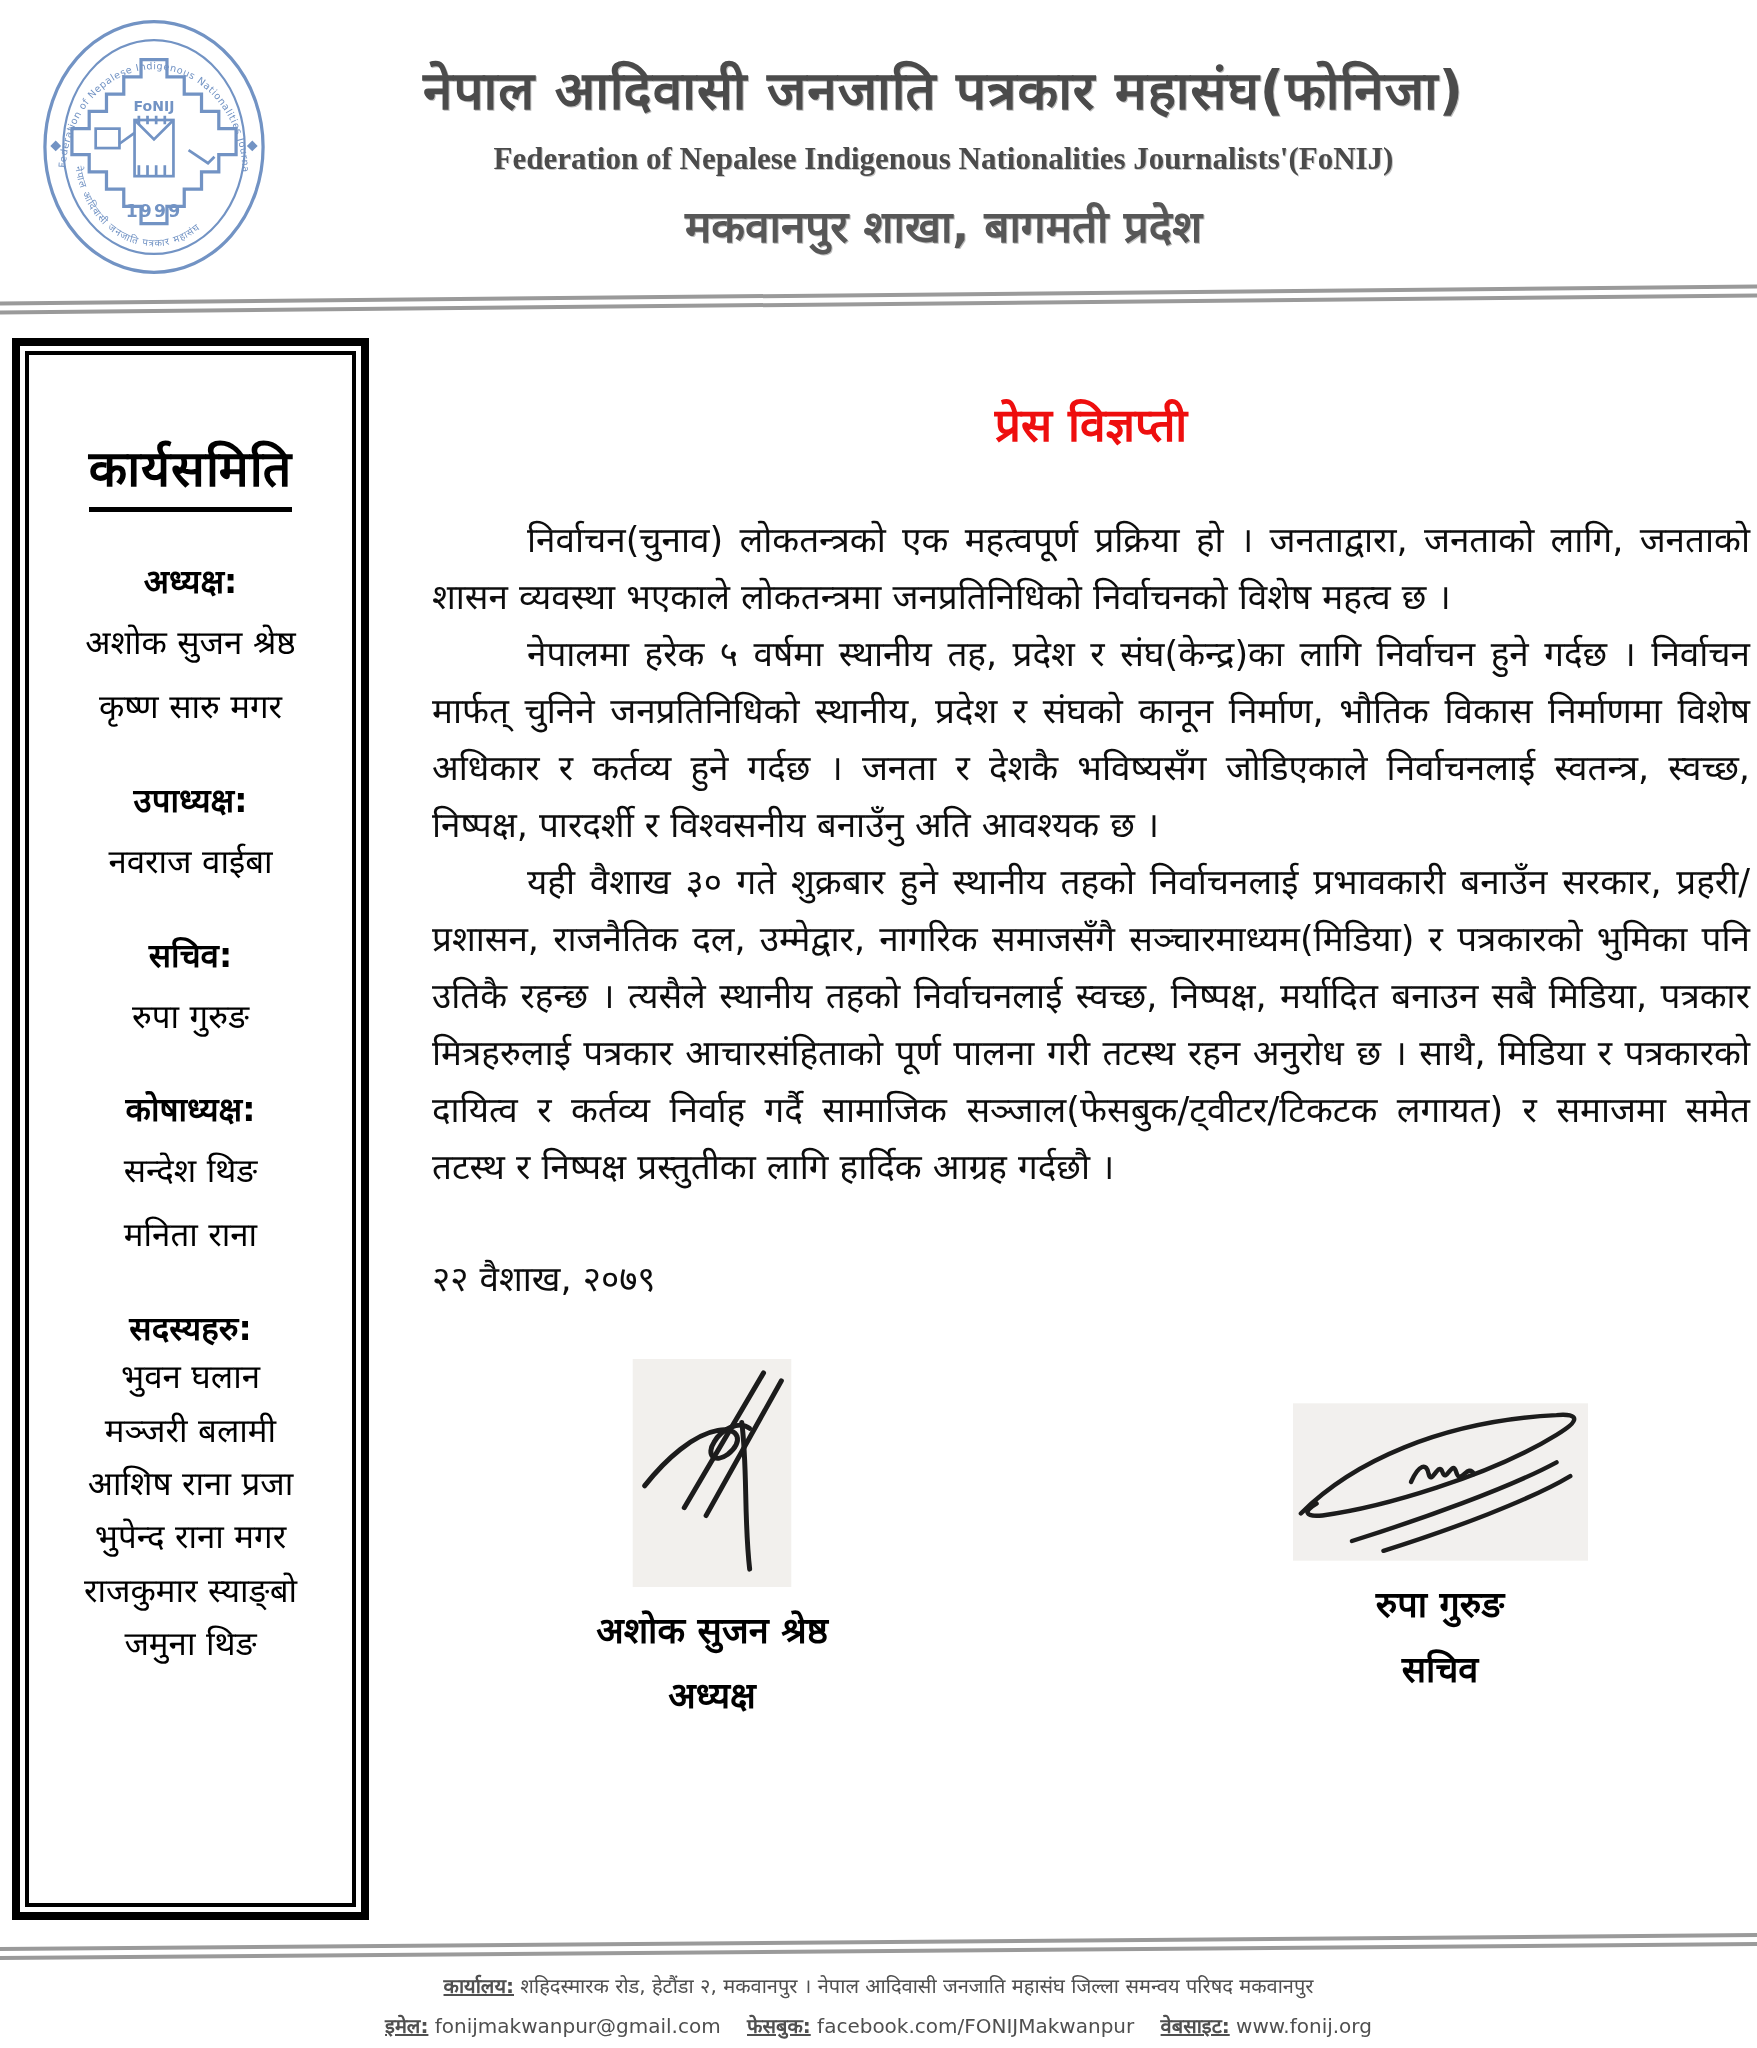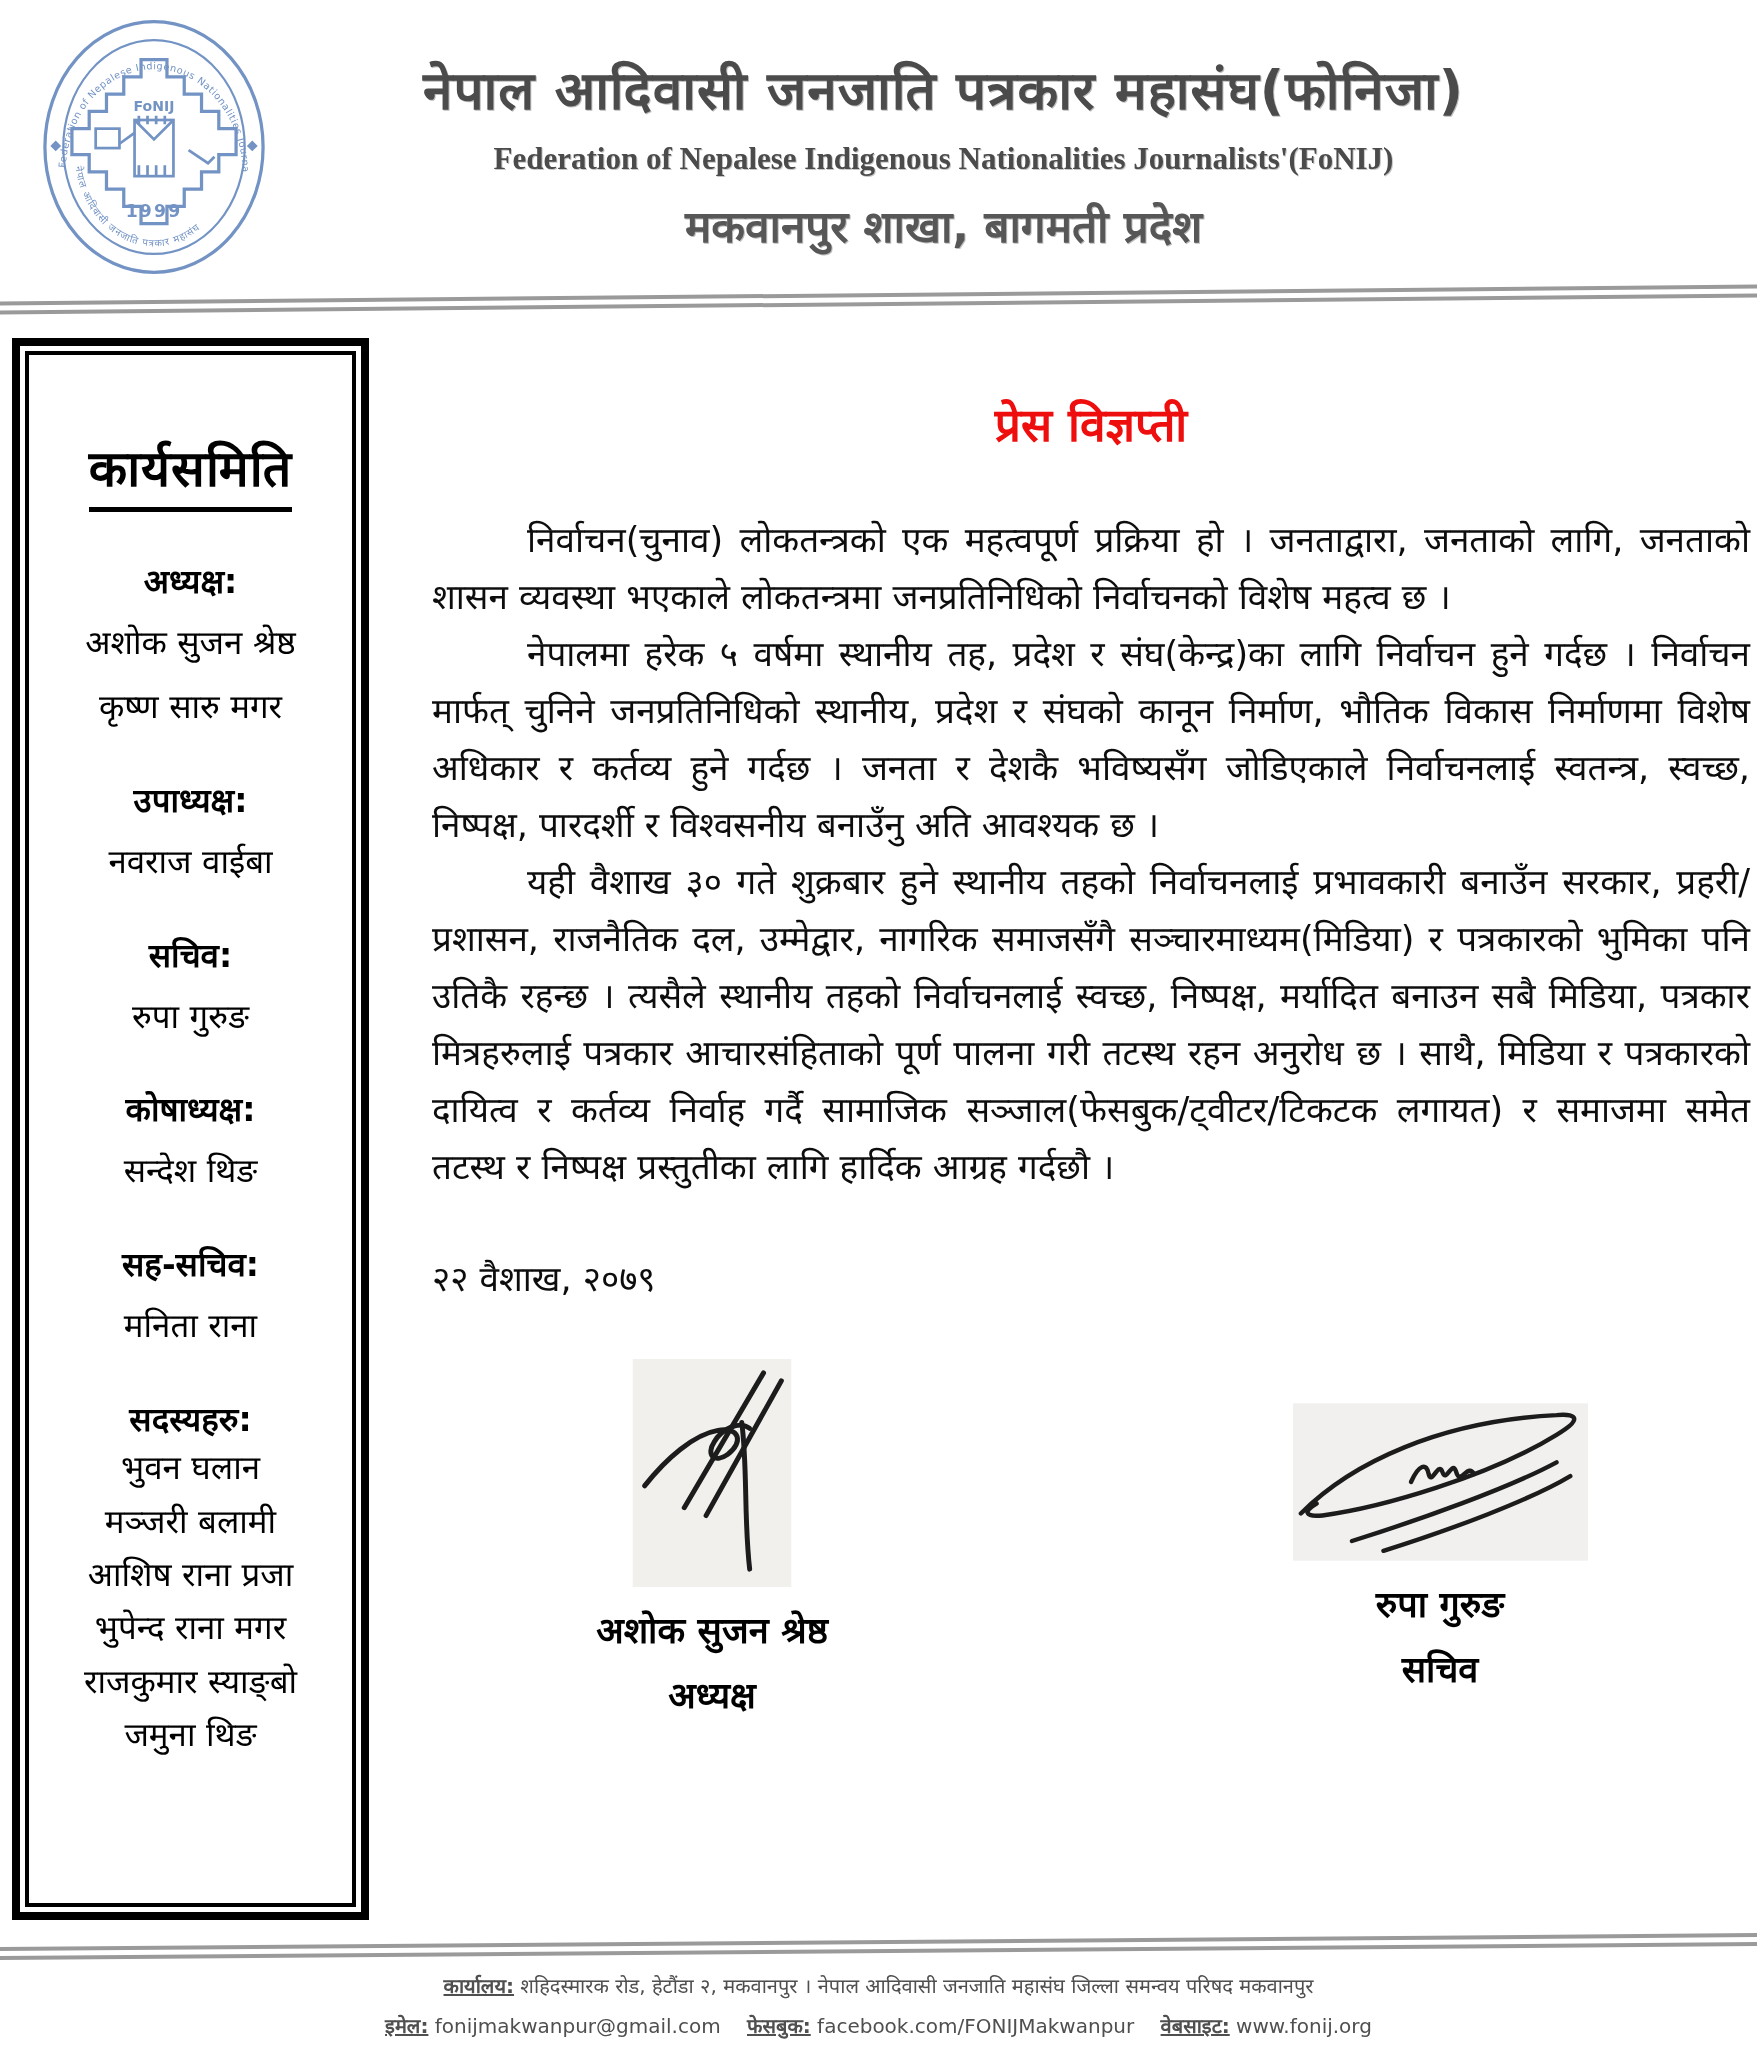--- a/index.html
+++ b/index.html
@@ -106,21 +106,20 @@
 
     <div class="sb-role">उपाध्यक्ष:</div>
     <div class="sb-name">नवराज वाईबा</div>
 
     <div class="sb-role">सचिव:</div>
     <div class="sb-name">रुपा गुरुङ</div>
 
     <div class="sb-role">कोषाध्यक्ष:</div>
     <div class="sb-name">सन्देश थिङ</div>
 
-    <div class="sb-role">सह-सचिव:</div>
     <div class="sb-name">मनिता राना</div>
 
     <div class="sb-role">सदस्यहरु:</div>
     <div class="sb-member">भुवन घलान</div>
     <div class="sb-member">मञ्जरी बलामी</div>
     <div class="sb-member">आशिष राना प्रजा</div>
     <div class="sb-member">भुपेन्द राना मगर</div>
     <div class="sb-member">राजकुमार स्याङ्बो</div>
     <div class="sb-member">जमुना थिङ</div>
   </div>

